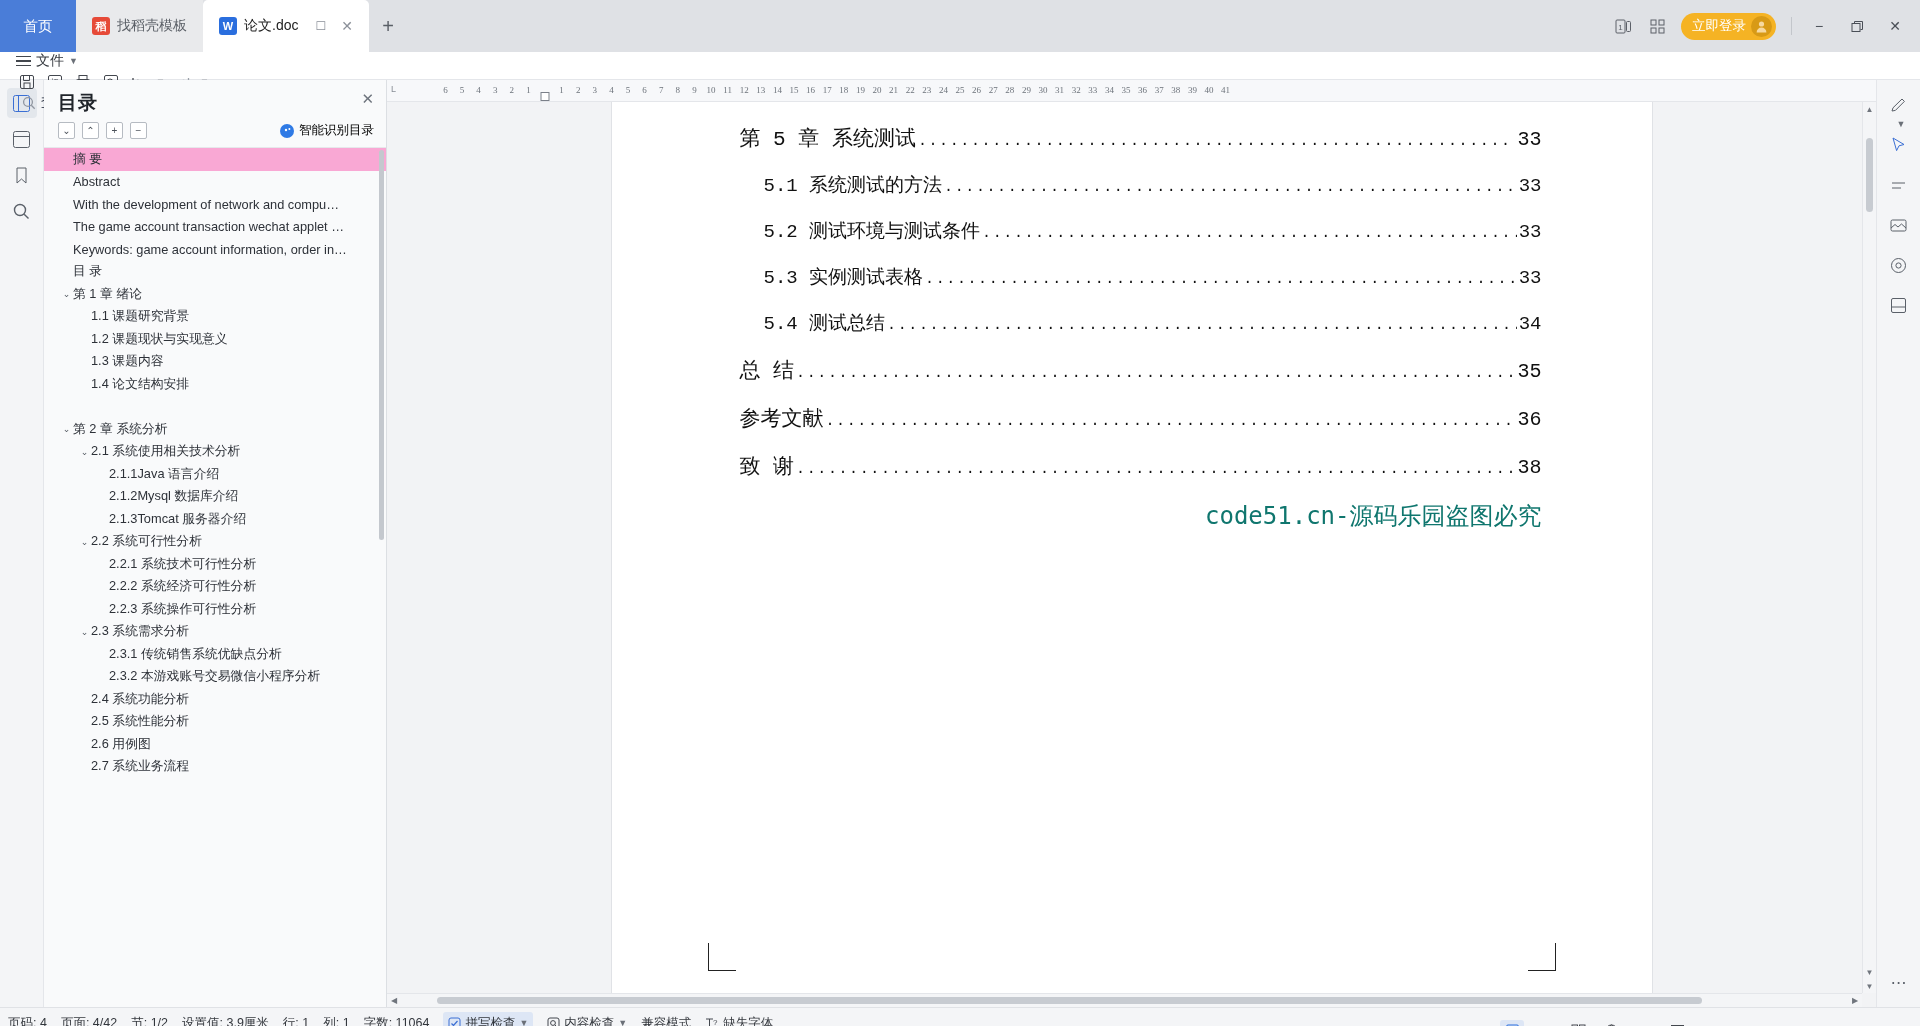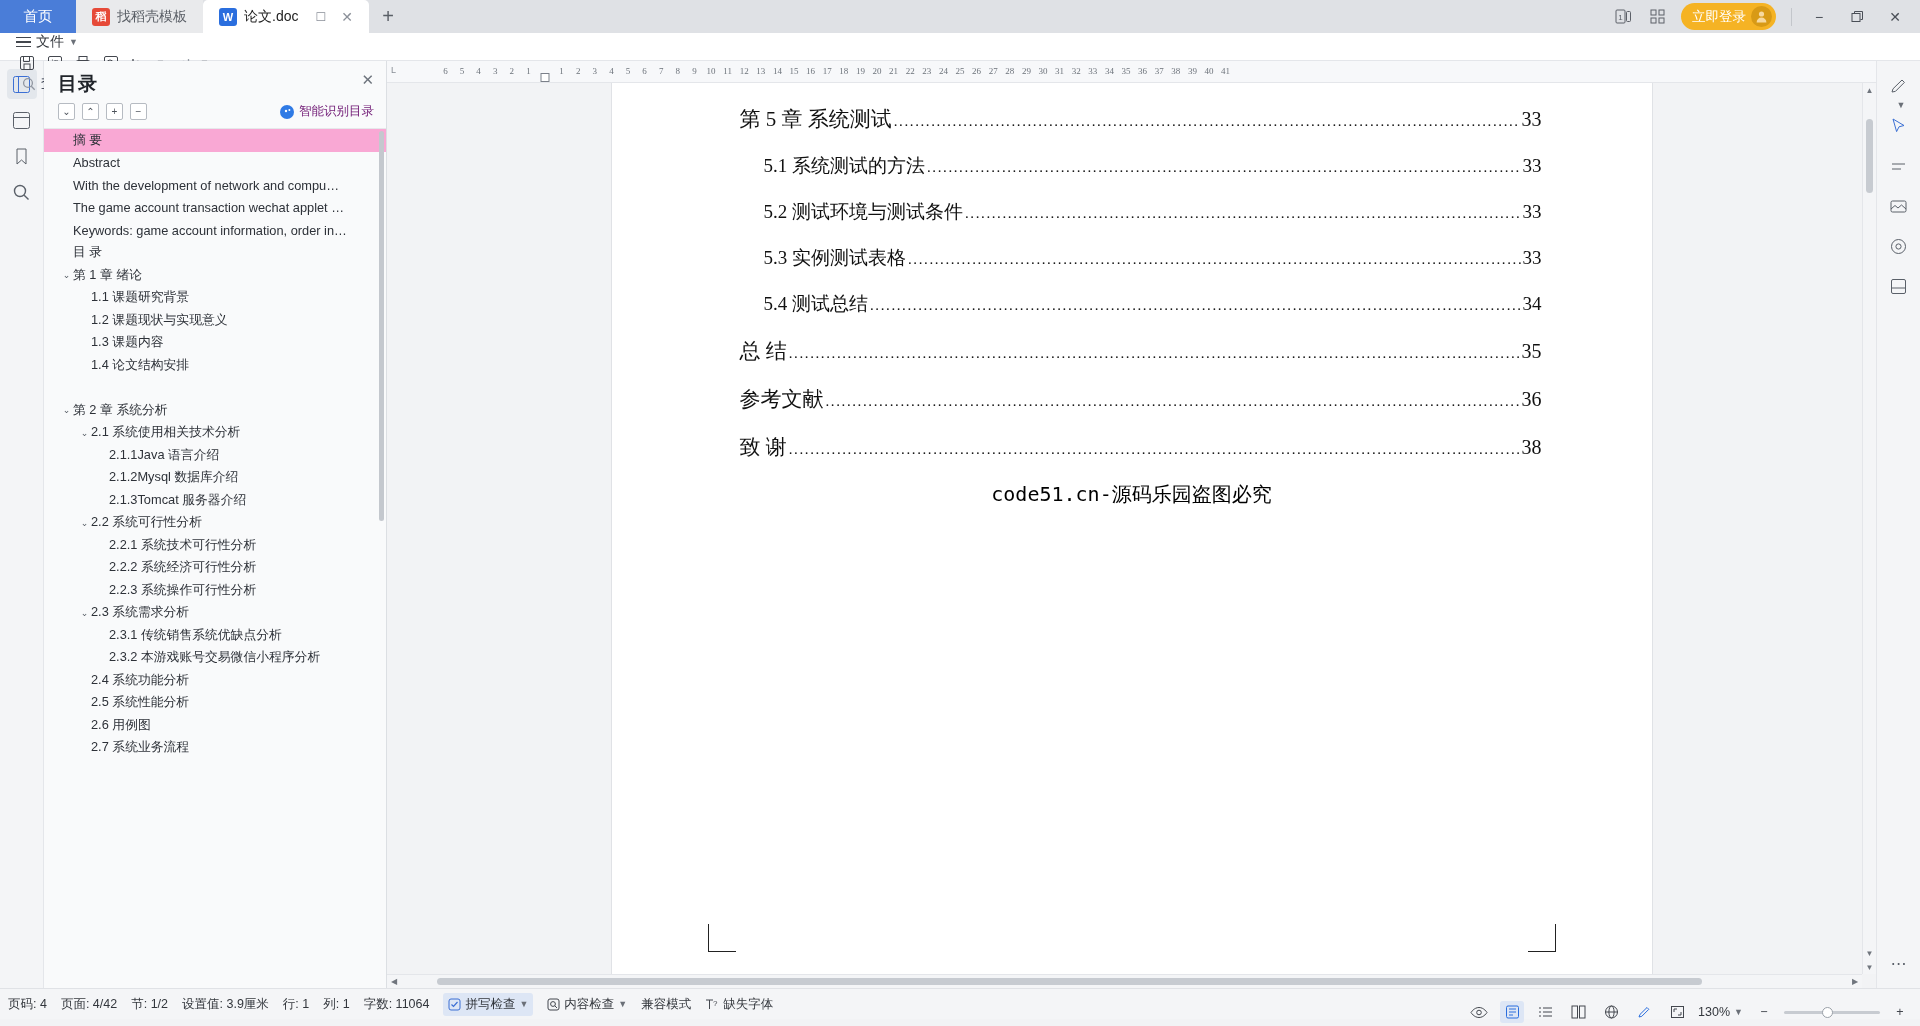--- a/index.html
+++ b/index.html
@@ -5,21 +5,21 @@
   * { box-sizing: border-box; margin: 0; padding: 0; }
   html, body {
     width: 1920px; height: 1026px;
     font-family: "Liberation Sans", "DejaVu Sans", sans-serif;
     background: #f2f3f5; overflow: hidden;
     -webkit-font-smoothing: antialiased;
   }
 
   
   .tabbar {
-    height: 33px; background: #dfe1e5; display: flex; align-items: stretch;
+    height: 52px; background: #dfe1e5; display: flex; align-items: stretch;
     position: relative;
   }
   .tab {
     display: flex; align-items: center; gap: 7px;
     padding: 0 16px; font-size: 14px; color: #40454d;
     min-width: 120px; position: relative; cursor: default;
   }
   .tab.home {
     background: #4a7dd8; color: #fff; min-width: 76px;
     justify-content: center; font-size: 14.5px;
@@ -100,21 +100,21 @@
     display:flex; flex-direction:column; position:relative;
   }
   .outline-head { display:flex; align-items:flex-start; padding: 10px 12px 0 14px; }
   .outline-title { font-size: 19px; color:#20242a; font-weight:600; letter-spacing:1px; }
   .outline-close { margin-left:auto; font-size:15px; color:#6e747d; }
   .outline-tools { display:flex; align-items:center; gap:7px; padding: 6px 12px 8px 14px; }
   .otool { width:17px; height:17px; border:1px solid #b6bbc2; border-radius:2px;
            display:flex; align-items:center; justify-content:center;
            font-size:10px; color:#4c525a; background:#fff; }
   .smart { margin-left:auto; display:flex; align-items:center; gap:5px;
-           font-size:12.5px; color:#701a75; }
+           font-size:12.5px; color:#000000; }
   .smart-dot { width:14px;height:14px;border-radius:50%;background:#2f7ae5;
                display:flex;align-items:center;justify-content:center; }
   .tree { flex:1; overflow:hidden; padding-bottom:4px; position:relative;
           border-top:1px solid #e6e8eb; }
   .trow { display:flex; align-items:center; height: 22.5px; font-size:12.8px;
           color:#2d3138; white-space:nowrap; overflow:hidden; padding-right:14px; }
   .trow.sel { background:#f9a8d4; }
   .tchev { width: 13px; flex:0 0 13px; text-align:center; font-size:9px; color:#555b63; }
   .tlabel { overflow:hidden; text-overflow:ellipsis; white-space:nowrap; }
   .tree-scroll { position:absolute; right:2px; top:2px; width:5px; height:390px;
@@ -129,32 +129,32 @@
   .rtick { position:absolute; top:5px; font-size:9px; color:#6d737b;
            transform:translateX(-50%); font-family:"Liberation Serif", serif; }
   .rmark { position:absolute; top:12px; width:9px; height:9px;
            border:1px solid #7b8089; transform:translateX(-50%); background:#fff; }
   .canvas { flex:1; overflow:hidden; position:relative; display:flex;
             justify-content:center; }
   .page {
     width: 1040px; background:#fff; position:relative; margin-top:0;
     box-shadow: 0 0 0 1px #e0e2e6; padding: 22px 110px 0 110px;
   }
-  .tocline { display:flex; align-items:baseline; font-family:Liberation Serif, serif;
+  .tocline { display:flex; align-items:baseline; font-family:Liberation Mono, monospace;
              color:#111; margin-bottom: 20px; }
   .tocline .t { white-space:nowrap; }
   .tocline .dots { flex:1; overflow:hidden; white-space:nowrap; color:#111;
                    margin: 0 2px; letter-spacing: 1.6px; font-size: 15px; }
   .tocline .pg { white-space:nowrap; }
   .lvl1 { font-size: 21px; padding-left: 18px; }
   .lvl1 .pg { font-size: 20px; }
   .lvl2 { font-size: 19px; padding-left: 42px; }
   .lvl2 .pg { font-size: 19px; }
-  .watermark { color:#000000; font-family:"DejaVu Sans Mono","Liberation Mono",monospace;
-               font-size: 20px; text-align:center; margin-top: 10px; letter-spacing:0px; }
+  .watermark { color:#0f766e; font-family:"DejaVu Sans Mono","Liberation Mono",monospace;
+               font-size: 24px; text-align:right; margin-top: 10px; letter-spacing:0px; }
   .pagenum { position:absolute; bottom: 64px; left:0; right:0; text-align:center;
              font-family:"Liberation Serif",serif; font-size:15px; color:#222; }
   .cmark { position:absolute; width:28px; height:28px; }
   .cmark.bl { left: 96px; bottom: 36px; border-left:1px solid #222; border-bottom:1px solid #222;}
   .cmark.br { right: 96px; bottom: 36px; border-right:1px solid #222; border-bottom:1px solid #222;}
 
   
   .vscroll { position:absolute; right:0; top:22px; bottom:14px; width:14px;
              background:#f4f5f7; border-left:1px solid #e4e6ea; }
   .vs-thumb { position:absolute; left:3px; right:3px; top:36px; height:74px;

